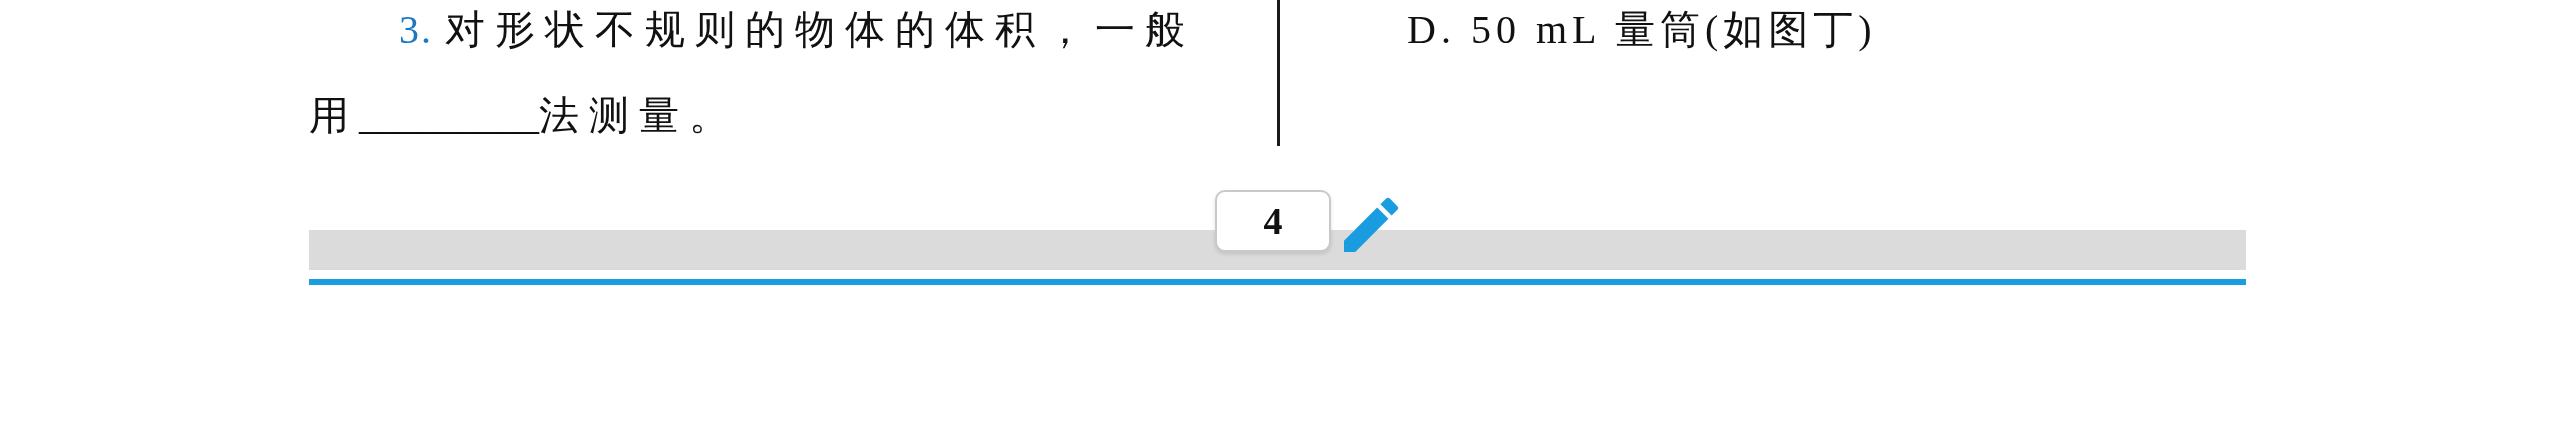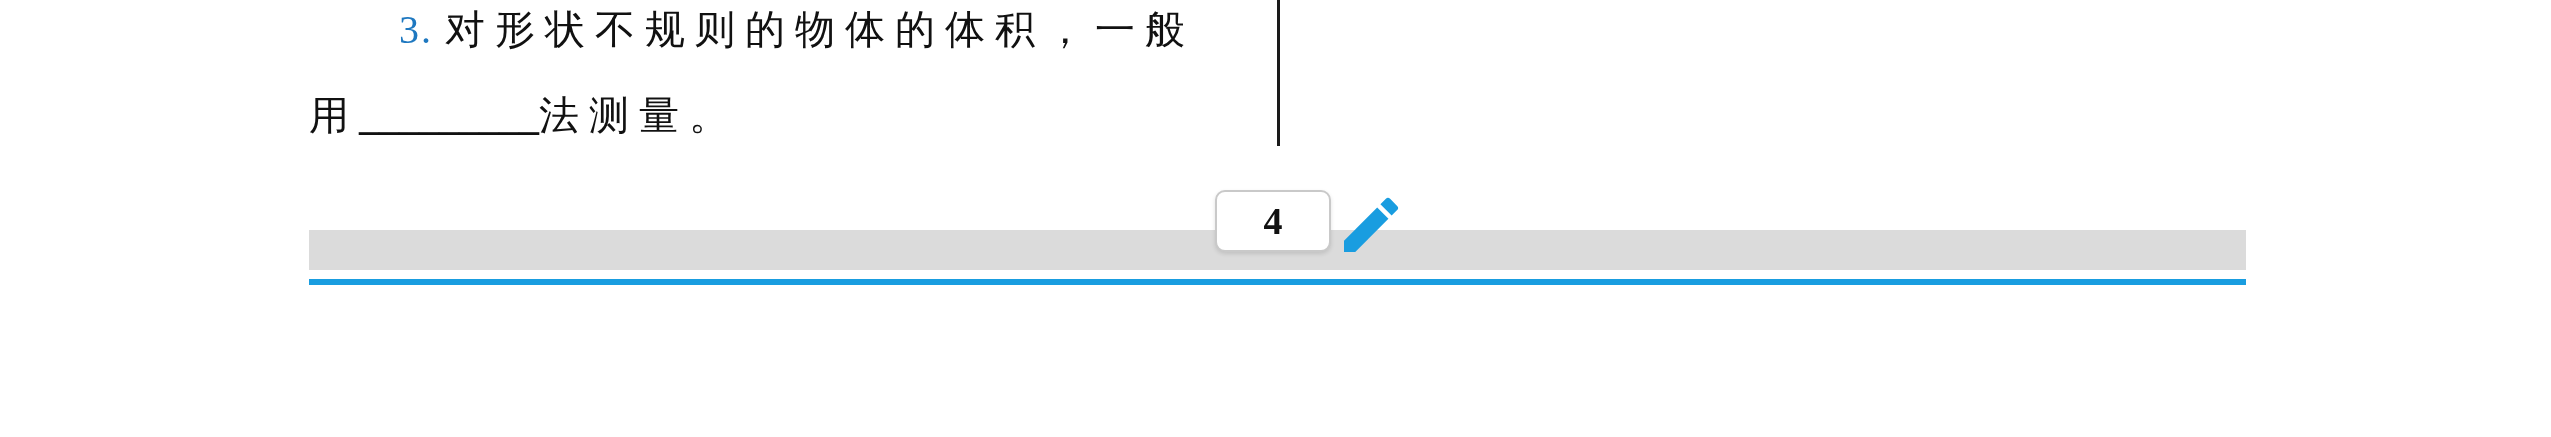--- a/index.html
+++ b/index.html
@@ -37,21 +37,21 @@
     position: absolute;
     left: 309px;
     top: 92px;
     font-size: 40px;
     line-height: 48px;
     letter-spacing: 10px;
     white-space: nowrap;
   }
   .blank {
     letter-spacing: 0;
-    font-weight: bold;
+    font-weight: normal;
   }
   .option-d {
     position: absolute;
     left: 1407px;
     top: 6px;
     font-size: 40px;
     line-height: 48px;
     letter-spacing: 5px;
     white-space: nowrap;
   }
@@ -126,20 +126,21 @@
   <div class="q-line1">
     <span class="q-num">3.</span><span>对形状不规则的物体的体积，一般</span>
   </div>
 
   <div class="q-line2">
     <span>用</span><span class="blank">_________</span><span>法测量。</span>
   </div>
 
   <div class="col-divider"></div>
 
+  <div class="option-d">D. 50 mL 量筒(如图丁)</div>
 
   <div class="footer-bar"></div>
 
   <div class="page-badge">
     <span>4</span>
   </div>
 
   <div class="pen">
     <svg viewBox="0 0 24 24" xmlns="http://www.w3.org/2000/svg">
       <path fill="#199de0" d="M3 17.25V21h3.75L17.81 9.94l-3.75-3.75L3 17.25z"></path>

